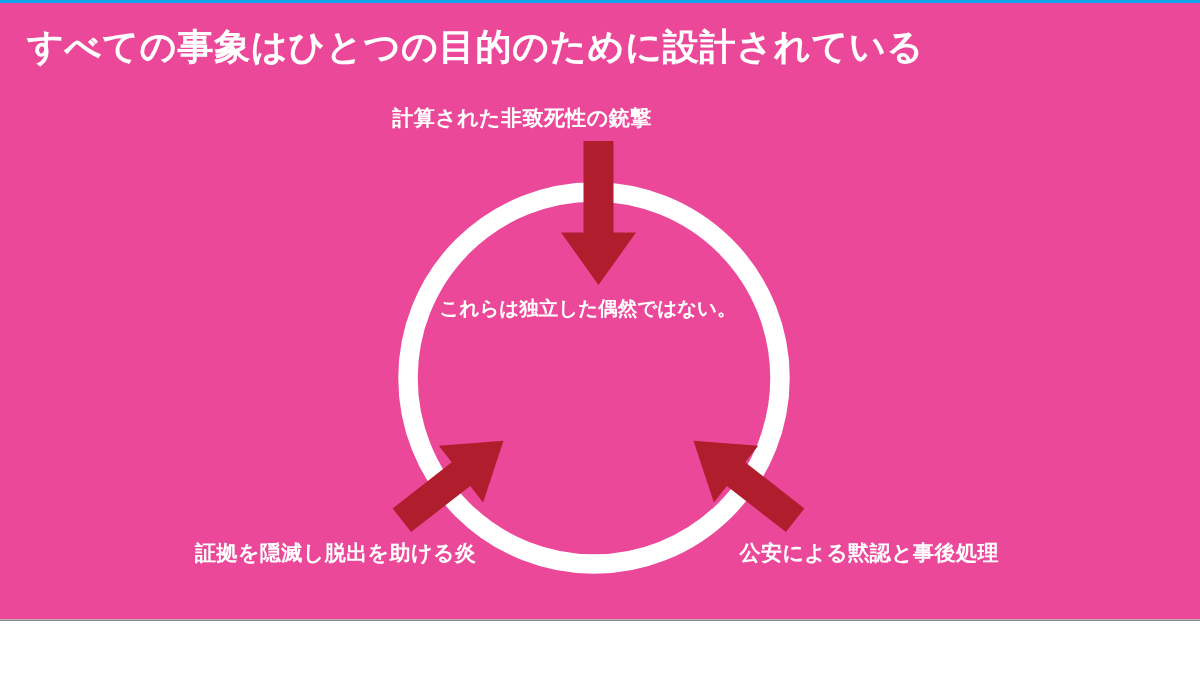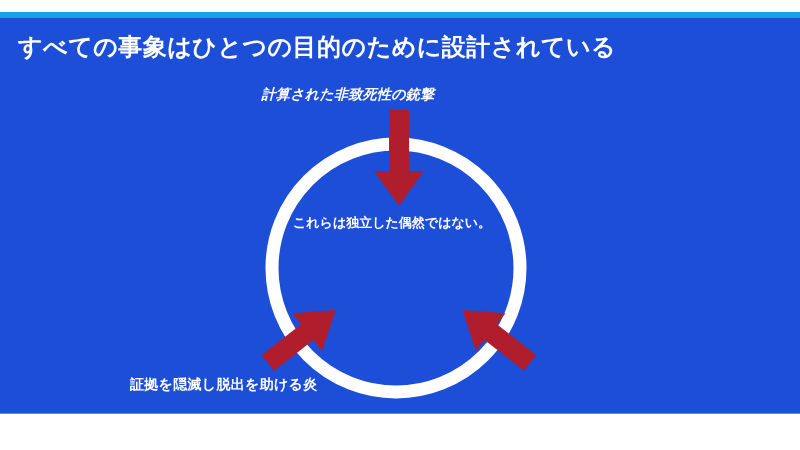--- a/index.html
+++ b/index.html
@@ -2,37 +2,37 @@
 <html><head>
 <meta charset="utf-8">
 <style>
   html, body { margin: 0; padding: 0; }
   body {
     width: 800px; height: 450px; position: relative; overflow: hidden;
     background: #ffffff;
     font-family: "DejaVu Serif", "Liberation Serif", serif;
   }
   .slide {
-    position: absolute; left: 0; top: 12px; width: 800px; height: 413px;
-    background: #1d4ed8;
-    border-top: 6px solid #0ea5e9;
+    position: absolute; left: 0; top: 0; width: 800px; height: 413px;
+    background: #ec4899;
+    border-top: 2px solid #0ea5e9;
     box-sizing: border-box;
   }
   .title {
     position: absolute; left: 18px; top: 14px; width: 600px;
     color: #ffffff; font-weight: bold; font-size: 24px; line-height: 30px;
     font-family: "DejaVu Sans", "Liberation Sans", sans-serif;
     letter-spacing: 0.5px;
   }
   .diagram { position: absolute; left: 0; top: 0; width: 800px; height: 413px; }
   .label {
     position: absolute; color: #ffffff; font-weight: bold; font-size: 14px;
     white-space: nowrap; letter-spacing: 0.3px;
   }
-  .label-top { left: 0; width: 696px; text-align: center; top: 68px; font-style: italic; }
+  .label-top { left: 0; width: 696px; text-align: center; top: 68px; }
   .label-left { left: 130px; top: 358px; }
   .label-right { left: 493px; top: 358px; }
   .center-text {
     position: absolute; left: 293px; top: 196px; width: 212px;
     color: #ffffff; font-weight: bold; font-size: 13px; line-height: 18px;
     text-align: left;
   }
   .center-text .headline { margin-bottom: 14px; }
   .bottom-band {
     position: absolute; left: 0; top: 413px; width: 800px; height: 37px;
@@ -57,19 +57,20 @@
       <polygon fill="#b01e2e" points="-42,-10 8,-10 8,-24 44,0 8,24 8,10 -42,10"></polygon>
     </g>
 
     <g transform="translate(497,319) rotate(-142)">
       <polygon fill="#b01e2e" points="-42,-10 8,-10 8,-24 44,0 8,24 8,10 -42,10"></polygon>
     </g>
   </svg>
 
   <div class="label label-top">計算された非致死性の銃撃</div>
   <div class="label label-left">証拠を隠滅し脱出を助ける炎</div>
+  <div class="label label-right">公安による黙認と事後処理</div>
 
   <div class="center-text">
     <div class="headline">これらは独立した偶然ではない。</div>
   </div>
 </div>
 
 <div class="bottom-band"></div>
 
 </body></html>

